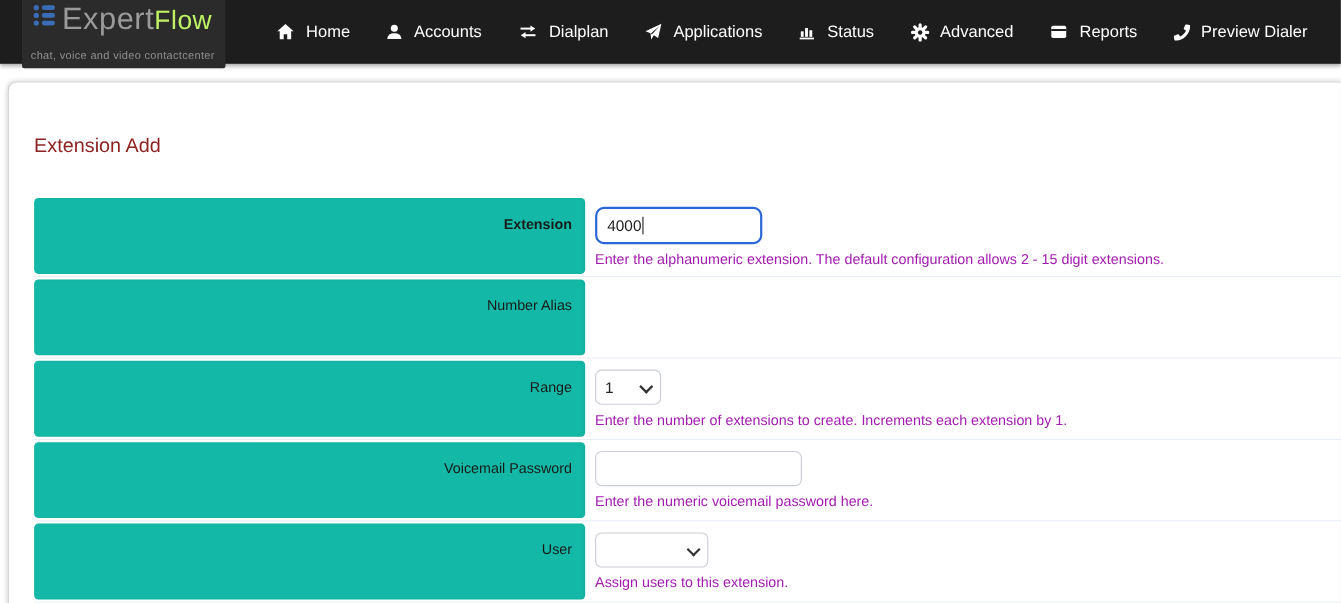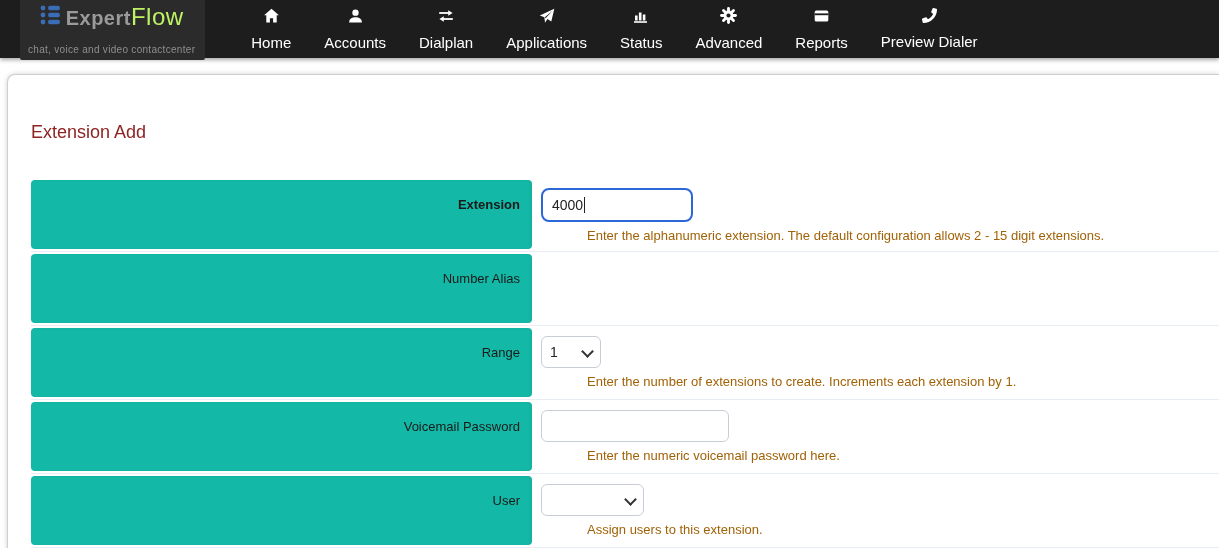--- a/index.html
+++ b/index.html
@@ -5,46 +5,46 @@
   * { margin:0; padding:0; box-sizing:border-box; }
   html,body { width:1219px; height:548px; overflow:hidden; background:#fff;
               font-family:"Liberation Sans", sans-serif; }
 
   
   .navbar { height:58px; background:#1d1d1d; display:flex; align-items:center;
             box-shadow:0 2px 4px rgba(0,0,0,.35); position:relative; z-index:5; }
   .logo-box { margin-left:20px; background:#2b2b2b; padding:4px 10px 5px 8px;
               display:flex; flex-direction:column; align-items:center; border-radius:2px; }
   .brand-line { display:flex; align-items:center; gap:5px; }
-  .brand-expert { font-size:20px; font-weight:700; color:#9a9a9a; letter-spacing:.5px; }
+  .brand-expert { font-size:28px; font-weight:400; color:#9a9a9a; letter-spacing:.5px; }
   .brand-flow { font-size:24px; font-weight:400; color:#bef264; letter-spacing:.5px; }
   .tagline { font-size:10px; color:#8f8f8f; margin-top:13px; letter-spacing:.3px; }
 
   .nav-menu { display:flex; align-items:center; gap:33px; margin-left:46px; padding-right:6px; }
   .nav-item { display:flex; align-items:center; gap:10px; color:#fff; font-size:15px;
-              cursor:pointer; white-space:nowrap;flex-direction:column; }
+              cursor:pointer; white-space:nowrap; }
   .nav-item svg { display:block; }
 
   
   .panel { margin:16px 0 0 7px; width:1212px; height:600px; background:#fff;
            border:1px solid #cfcfcf; border-right:none; border-bottom:none;
            border-top-left-radius:8px; box-shadow:0 0 5px rgba(0,0,0,.18);
            padding-left:23px; }
   .page-title { margin-top:47px; font-size:18px; font-weight:400; color:#8e2323; }
 
   
   .form { margin-top:35px; }
   .form-row { display:flex; height:74px; border-bottom:1px solid #e9eef5; }
   .label-cell { width:501px; background:#14b8a6; margin:2px 0; border-radius:4px;
                 padding:15px 12px 0 0; text-align:right; flex-shrink:0;
                 box-shadow:inset -2px 0 3px rgba(0,0,0,.04); }
   .label-cell .lbl { font-size:13px; color:#1a1a1a; }
   .row-required .lbl { font-weight:700; }
   .field-cell { flex:1; padding:10px 0 0 9px; }
-  .help { margin-top:6px; font-size:13px; color:#a16207;margin-left:46px; }
+  .help { margin-top:6px; font-size:13px; color:#a21caf; }
 
   .text-input { width:188px; height:32px; border:1px solid #c9cdd6; border-radius:6px;
                 font-size:14px; color:#222; padding:0 9px; background:#fff;
                 font-family:"Liberation Sans", sans-serif; }
   .fake-input { width:152px; height:34px; border:2px solid #2b67d6; border-radius:8px;
                 background:#fff; display:flex; align-items:center; padding:0 9px;
                 font-size:14px; color:#222; }
   .caret { display:inline-block; width:1px; height:16px; background:#222; margin-left:1px; }
 
   .select-wrap { position:relative; display:inline-block; }

